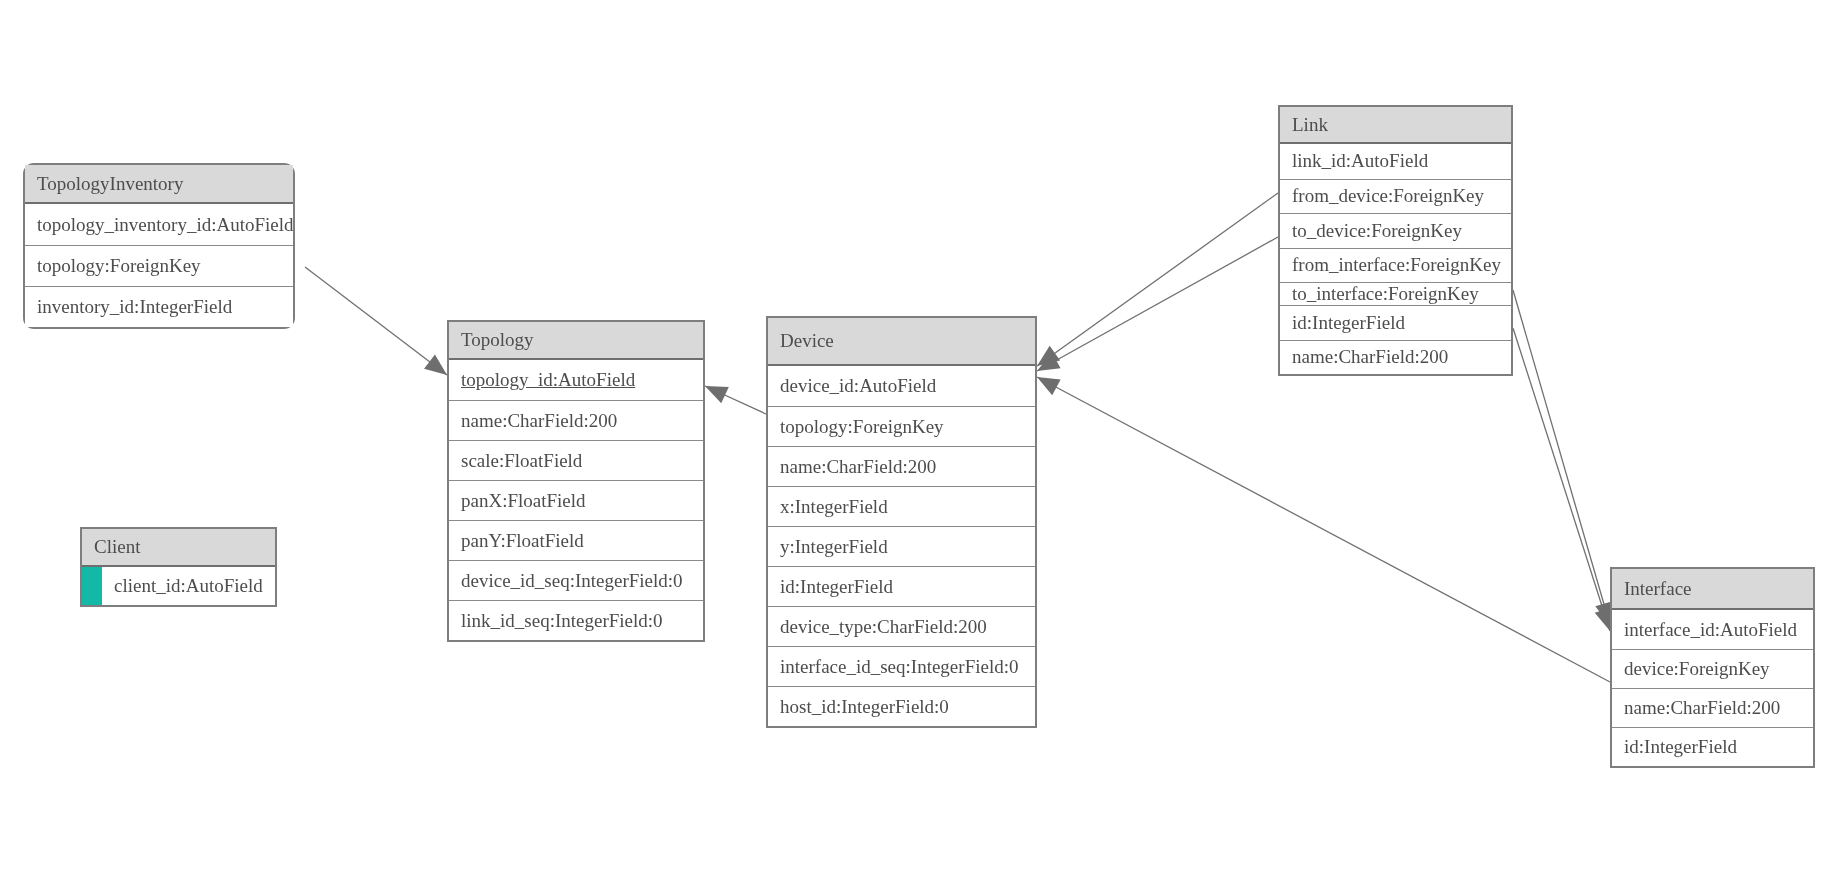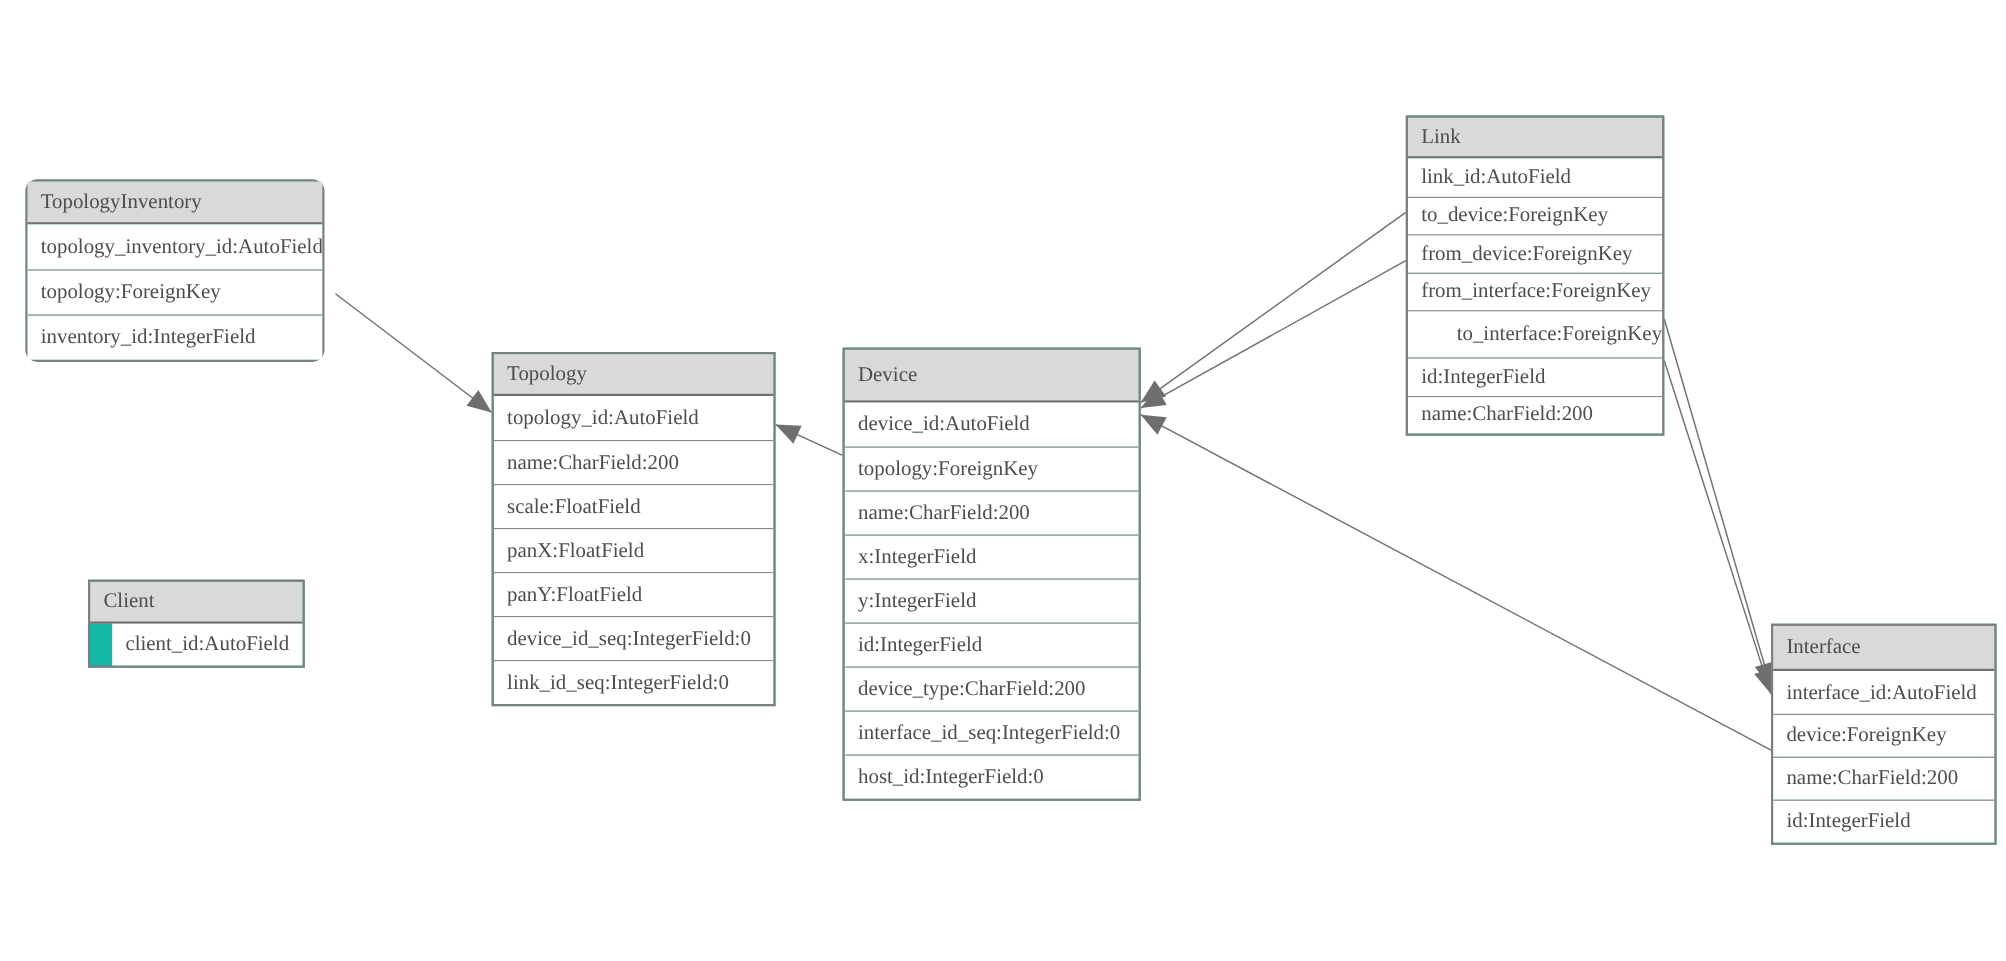--- a/index.html
+++ b/index.html
@@ -77,21 +77,21 @@
           <span>topology:ForeignKey</span>
         </div>
         <div class="entity-row" style="height: 41px;">
           <span>inventory_id:IntegerField</span>
         </div>
       </div>
       <div class="entity" style="left: 447px; top: 320px; width: 258px;">
         <div class="entity-header" style="height: 38px;">
           <span>Topology</span>
         </div>
-        <div class="entity-row" style="height: 40px;">
+        <div class="entity-row" style="height: 40px; text-decoration: underline;">
           <span>topology_id:AutoField</span>
         </div>
         <div class="entity-row" style="height: 40px;">
           <span>name:CharField:200</span>
         </div>
         <div class="entity-row" style="height: 40px;">
           <span>scale:FloatField</span>
         </div>
         <div class="entity-row" style="height: 40px;">
           <span>panX:FloatField</span>
@@ -147,29 +147,29 @@
         </div>
       </div>
       <div class="entity" style="left: 1278px; top: 105px; width: 235px;">
         <div class="entity-header" style="height: 37px;">
           <span>Link</span>
         </div>
         <div class="entity-row" style="height: 34.5px;">
           <span>link_id:AutoField</span>
         </div>
         <div class="entity-row" style="height: 34.5px;">
-          <span>to_device:ForeignKey</span>
+          <span>from_device:ForeignKey</span>
         </div>
         <div class="entity-row" style="height: 34.5px;">
-          <span>from_device:ForeignKey</span>
+          <span>to_device:ForeignKey</span>
         </div>
         <div class="entity-row" style="height: 34.5px;">
           <span>from_interface:ForeignKey</span>
         </div>
-        <div class="entity-row" style="height: 43px; justify-content: flex-end;">
+        <div class="entity-row" style="height: 23px;">
           <span>to_interface:ForeignKey</span>
         </div>
         <div class="entity-row" style="height: 34.5px;">
           <span>id:IntegerField</span>
         </div>
         <div class="entity-row" style="height: 34.5px;">
           <span>name:CharField:200</span>
         </div>
       </div>
       <div class="entity" style="left: 1610px; top: 567px; width: 205px;">

